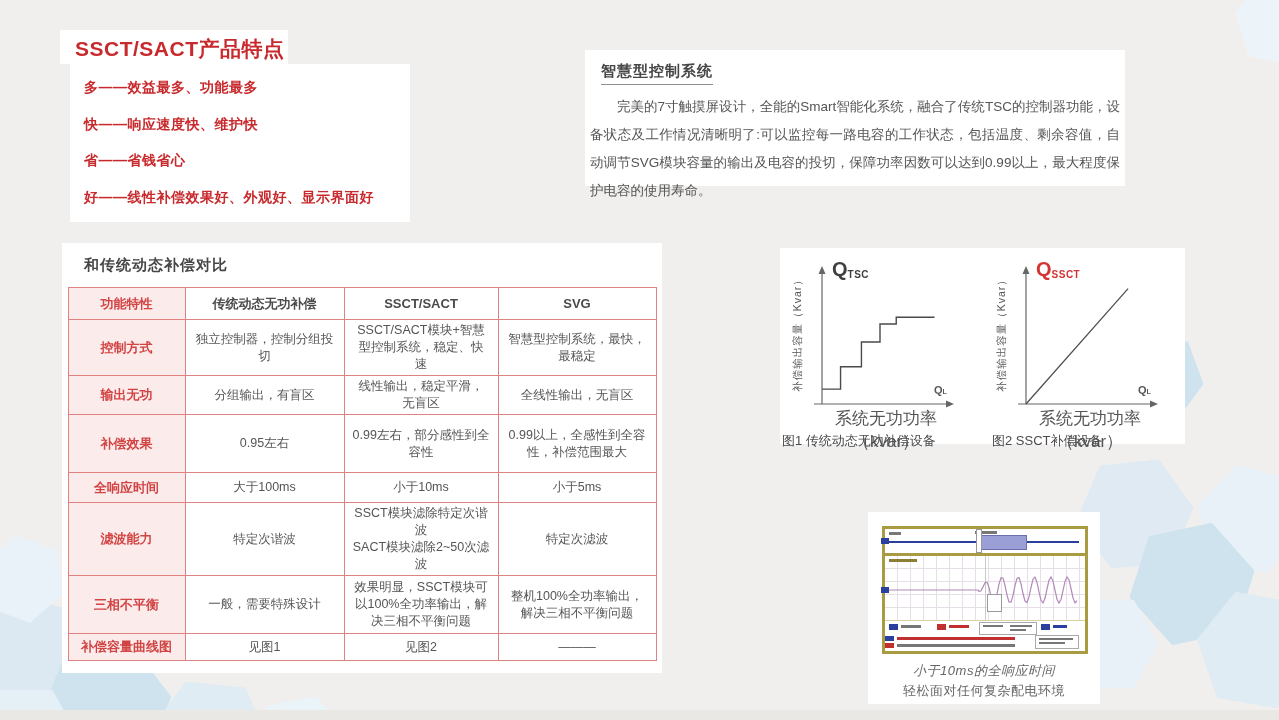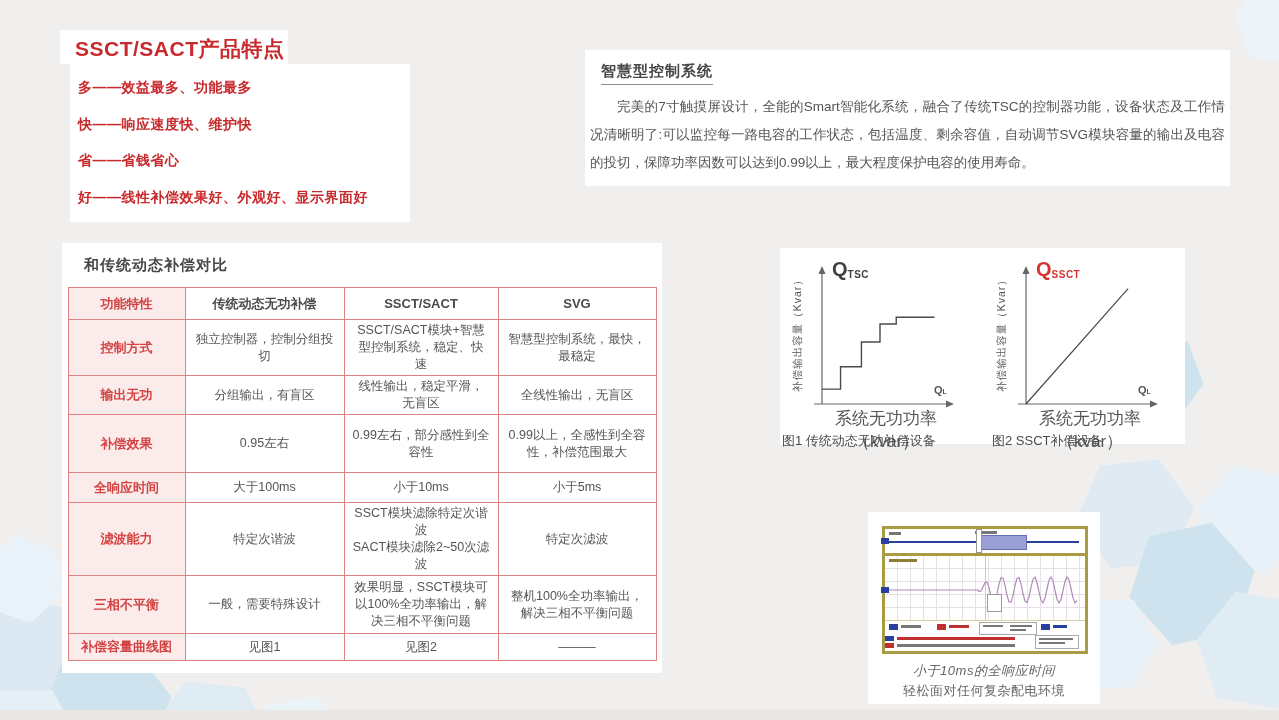--- a/index.html
+++ b/index.html
@@ -7,24 +7,24 @@
        font-family:"Liberation Sans","DejaVu Sans",sans-serif;position:relative;}
   .slide{position:absolute;inset:0;}
   .card{position:absolute;background:#ffffff;z-index:2;}
   .hex{position:absolute;z-index:0;clip-path:polygon(25% 0%,75% 0%,100% 50%,75% 100%,25% 100%,0% 50%);}
   .bottom-band{position:absolute;left:0;right:0;bottom:0;height:10px;background:#e9e8e5;z-index:0;}
 
   
   .title-card{left:40px;top:30px;width:228px;height:34px;margin-left:20px;}
   .slide-title{color:#c8292c;font-size:21px;font-weight:bold;padding:5px 0 0 15px;letter-spacing:.5px;}
   .features-card{left:70px;top:64px;width:340px;height:158px;display:flex;flex-direction:column;justify-content:space-around;padding:6px 0;box-sizing:border-box;}
-  .feature{color:#c8292c;font-size:14px;font-weight:bold;padding-left:8px;letter-spacing:.5px;}
-
-  
-  .smart-card{left:585px;top:50px;width:645px;height:136px;box-sizing:border-box;}
+  .feature{color:#c8292c;font-size:14px;font-weight:bold;padding-left:14px;letter-spacing:.5px;}
+
+  
+  .smart-card{left:585px;top:50px;width:540px;height:136px;box-sizing:border-box;}
   .smart-heading{display:inline-block;margin:12px 0 0 16px;font-size:15px;font-weight:bold;color:#474747;border-bottom:1px solid #8f8f8f;padding-bottom:3px;letter-spacing:1px;}
   .smart-paragraph{margin:8px 5px 0 5px;font-size:13.5px;line-height:28px;color:#555;text-align:justify;text-indent:2em;}
 
   
   .table-card{left:62px;top:243px;width:600px;height:430px;box-sizing:border-box;}
   .table-title{font-size:15px;font-weight:bold;color:#474747;padding:13px 0 0 22px;letter-spacing:1px;}
   table.cmp{border-collapse:collapse;margin:12px auto 0 auto;width:588px;table-layout:fixed;}
   table.cmp th,table.cmp td{border:1px solid #df8282;font-size:12.5px;color:#555;text-align:center;padding:2px 8px;box-sizing:border-box;overflow:hidden;}
   table.cmp th{font-weight:bold;color:#4a4a4a;font-size:13px;}
   .rowlabel{background:#fcebeb;color:#d24343 !important;font-weight:bold;font-size:13px !important;}

